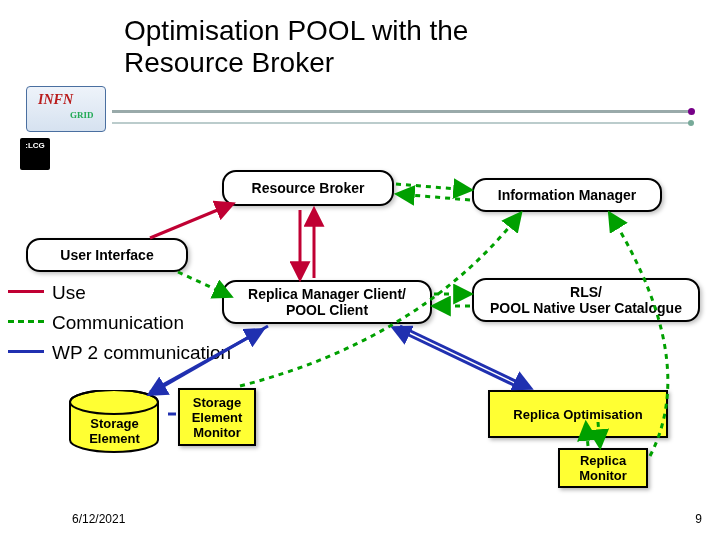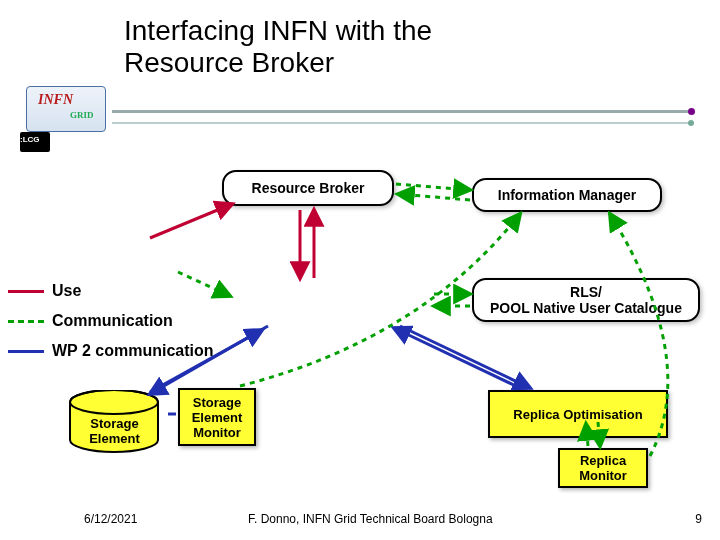--- a/index.html
+++ b/index.html
@@ -2,47 +2,50 @@
 <html><head>
 <meta charset="utf-8">
 <style>
 html,body{margin:0;padding:0;width:720px;height:540px;font-family:"Comic Sans MS","Segoe UI",sans-serif;background:#fff;color:#000}
 #stage{position:relative;width:720px;height:540px;overflow:hidden}
 .text{position:absolute;white-space:nowrap}
 .title{font-family:"Trebuchet MS","Segoe UI",sans-serif;font-size:28px;line-height:1.1em}
 .box{position:absolute;border:2px solid #000;border-radius:14px;background:#fff;text-align:center;display:flex;align-items:center;justify-content:center;font-weight:bold;font-size:14px;padding:4px;box-sizing:border-box;box-shadow:2px 2px 4px rgba(0,0,0,.25)}
 .ybox{position:absolute;border:2px solid #000;background:#ffff33;text-align:center;display:flex;align-items:center;justify-content:center;font-weight:bold;font-size:13px;padding:3px;box-sizing:border-box;box-shadow:2px 2px 4px rgba(0,0,0,.3)}
 .legend-line{position:absolute;height:0;border-top:3px solid}
-.legend-label{position:absolute;font-weight:bold;font-size:16px}
+.legend-label{position:absolute;font-weight:normal;font-size:19px}
 .footer{position:absolute;font-size:12px}
 .cyl{position:absolute}
 svg.arrows{position:absolute;left:0;top:0;width:720px;height:540px;pointer-events:none}
 </style>
 </head>
 <body>
 
 <div id="stage">
 
 <div style="position:absolute;left:20px;top:80px;width:90px;height:85px;">
  <div style="position:absolute;left:6px;top:6px;width:78px;height:44px;border:1px solid #4a6fa0;border-radius:4px;background:linear-gradient(#eef3fa,#d6e2f0)"></div>
  <div style="position:absolute;left:18px;top:12px;font:italic bold 14px 'Trebuchet MS';color:#b91c1c">INFN</div>
  <div style="position:absolute;left:50px;top:30px;font:bold 9px 'Trebuchet MS';color:#2a5">GRID</div>
- <div style="position:absolute;left:0px;top:52px;width:30px;height:20px;background:#000;color:#fff;font:bold 8px/16px sans-serif;border-radius:2px">:LCG</div>
+ <div style="position:absolute;left:0px;top:58px;width:30px;height:32px;background:#000;color:#fff;font:bold 8px/16px sans-serif;text-align:center;border-radius:2px">:LCG</div>
 </div>
 
-<div class="text title" style="left:124px;top:16px">Interfacing INFN with the</div>
+<div class="text title" style="left:124px;top:16px">Optimisation POOL with the</div>
 <div class="text title" style="left:124px;top:48px">Resource Broker</div>
 
 <div style="position:absolute;left:112px;top:110px;width:580px;height:3px;background:#9aa;"></div>
 <div style="position:absolute;left:112px;top:122px;width:580px;height:2px;background:#bcc;"></div>
 <div style="position:absolute;left:688px;top:108px;width:7px;height:7px;border-radius:50%;background:#708"></div>
 <div style="position:absolute;left:688px;top:120px;width:6px;height:6px;border-radius:50%;background:#7a9"></div>
 
 <div class="box" style="left:222px;top:170px;width:172px;height:36px">Resource Broker</div>
 <div class="box" style="left:472px;top:178px;width:190px;height:34px">Information Manager</div>
+<div class="box" style="left:26px;top:238px;width:162px;height:34px">User Interface</div>
+<div class="box" style="left:222px;top:280px;width:210px;height:44px;white-space:pre-line">Replica Manager Client/
+POOL Client</div>
 <div class="box" style="left:472px;top:278px;width:228px;height:44px;white-space:pre-line">RLS/
 POOL Native User Catalogue</div>
 
 <div class="ybox" style="left:178px;top:388px;width:78px;height:58px;white-space:pre-line">Storage
 Element
 Monitor</div>
 <div class="ybox" style="left:488px;top:390px;width:180px;height:48px">Replica Optimisation</div>
 <div class="ybox" style="left:558px;top:448px;width:90px;height:40px;white-space:pre-line">Replica
 Monitor</div>
 
@@ -100,17 +103,16 @@
 <path d="M240 386 Q420 340 520 214" fill="none" stroke="#00a000" stroke-width="3" stroke-dasharray="5 5" marker-end="url(#ah-green)"></path>
 
 <line x1="598" y1="422" x2="600" y2="446" stroke="#00a000" stroke-width="3" stroke-dasharray="5 5" marker-end="url(#ah-green)"></line>
 <line x1="588" y1="446" x2="586" y2="424" stroke="#00a000" stroke-width="3" stroke-dasharray="5 5" marker-end="url(#ah-green)"></line>
 
 <path d="M650 456 Q700 360 610 214" fill="none" stroke="#00a000" stroke-width="3" stroke-dasharray="5 5" marker-end="url(#ah-green)"></path>
 
 <line x1="168" y1="414" x2="176" y2="414" stroke="#2030b0" stroke-width="3"></line>
 </svg>
 
-<div class="footer" style="left:84px;bottom:14px">6/12/2021</div>
-<div class="footer" style="left:248px;bottom:14px">F. Donno, INFN Grid Technical Board Bologna</div>
+<div class="footer" style="left:72px;bottom:14px">6/12/2021</div>
 <div class="footer" style="right:18px;bottom:14px">9</div>
 
 </div>
 
 </body></html>

